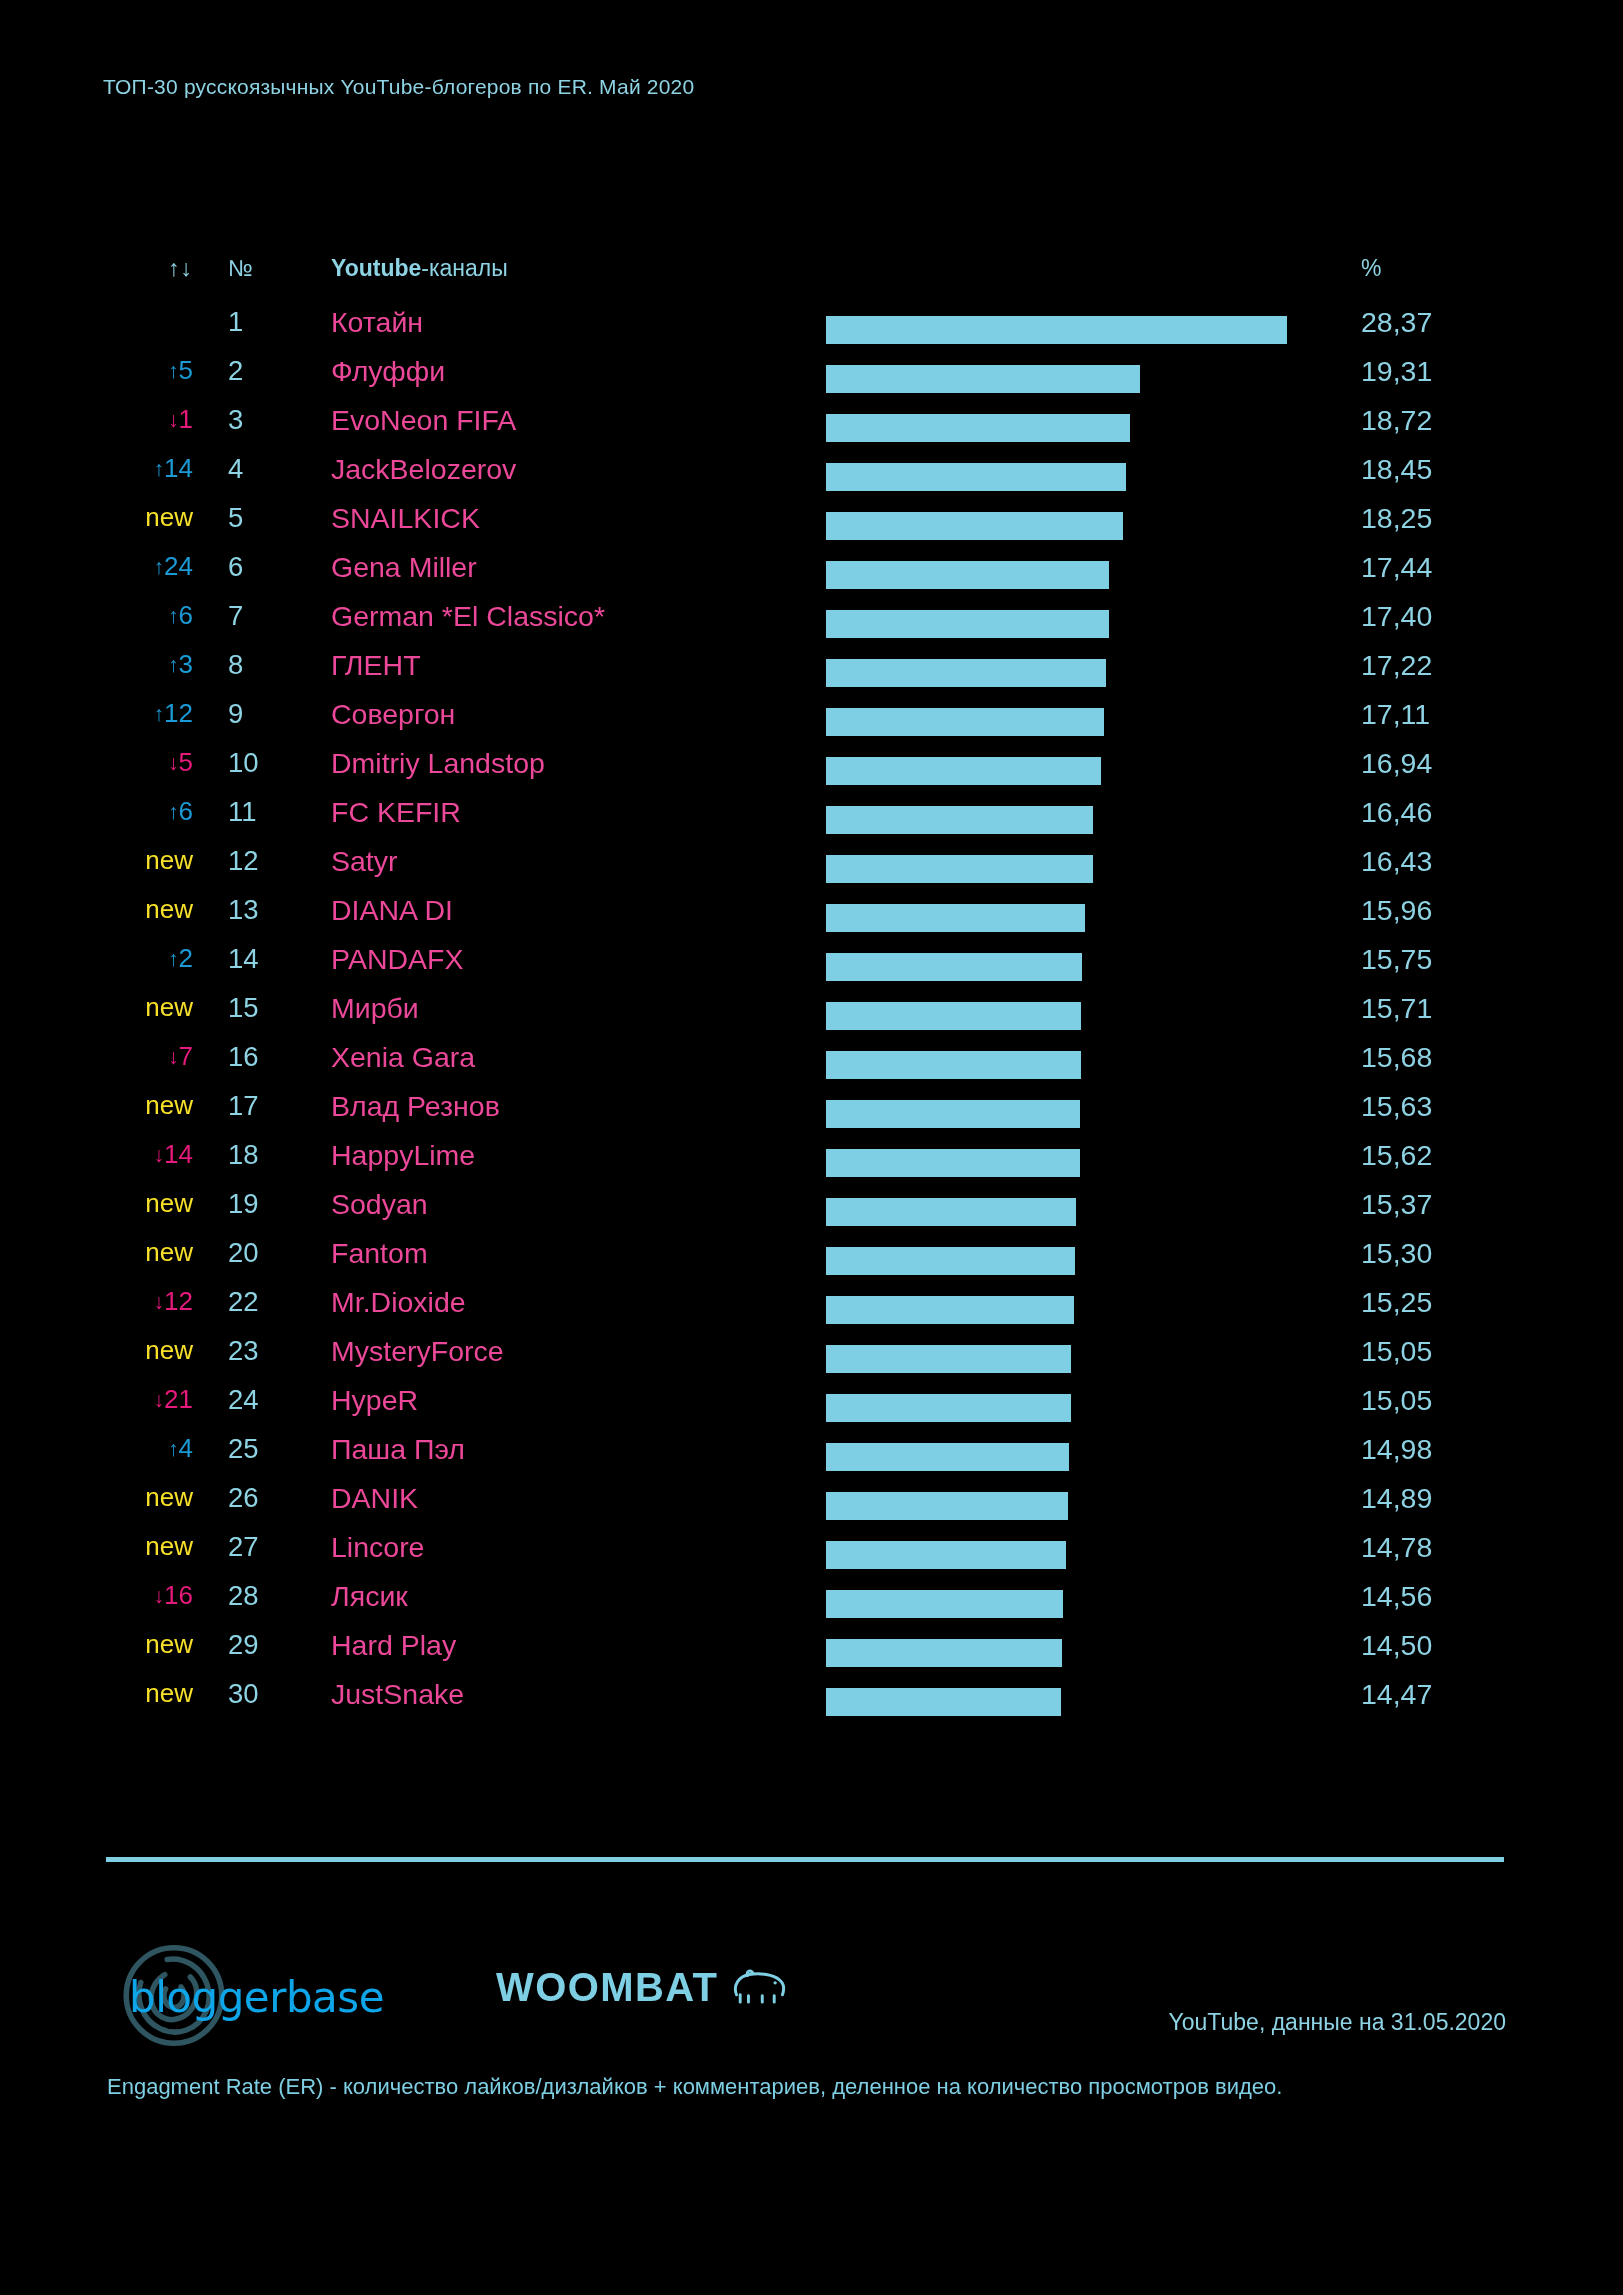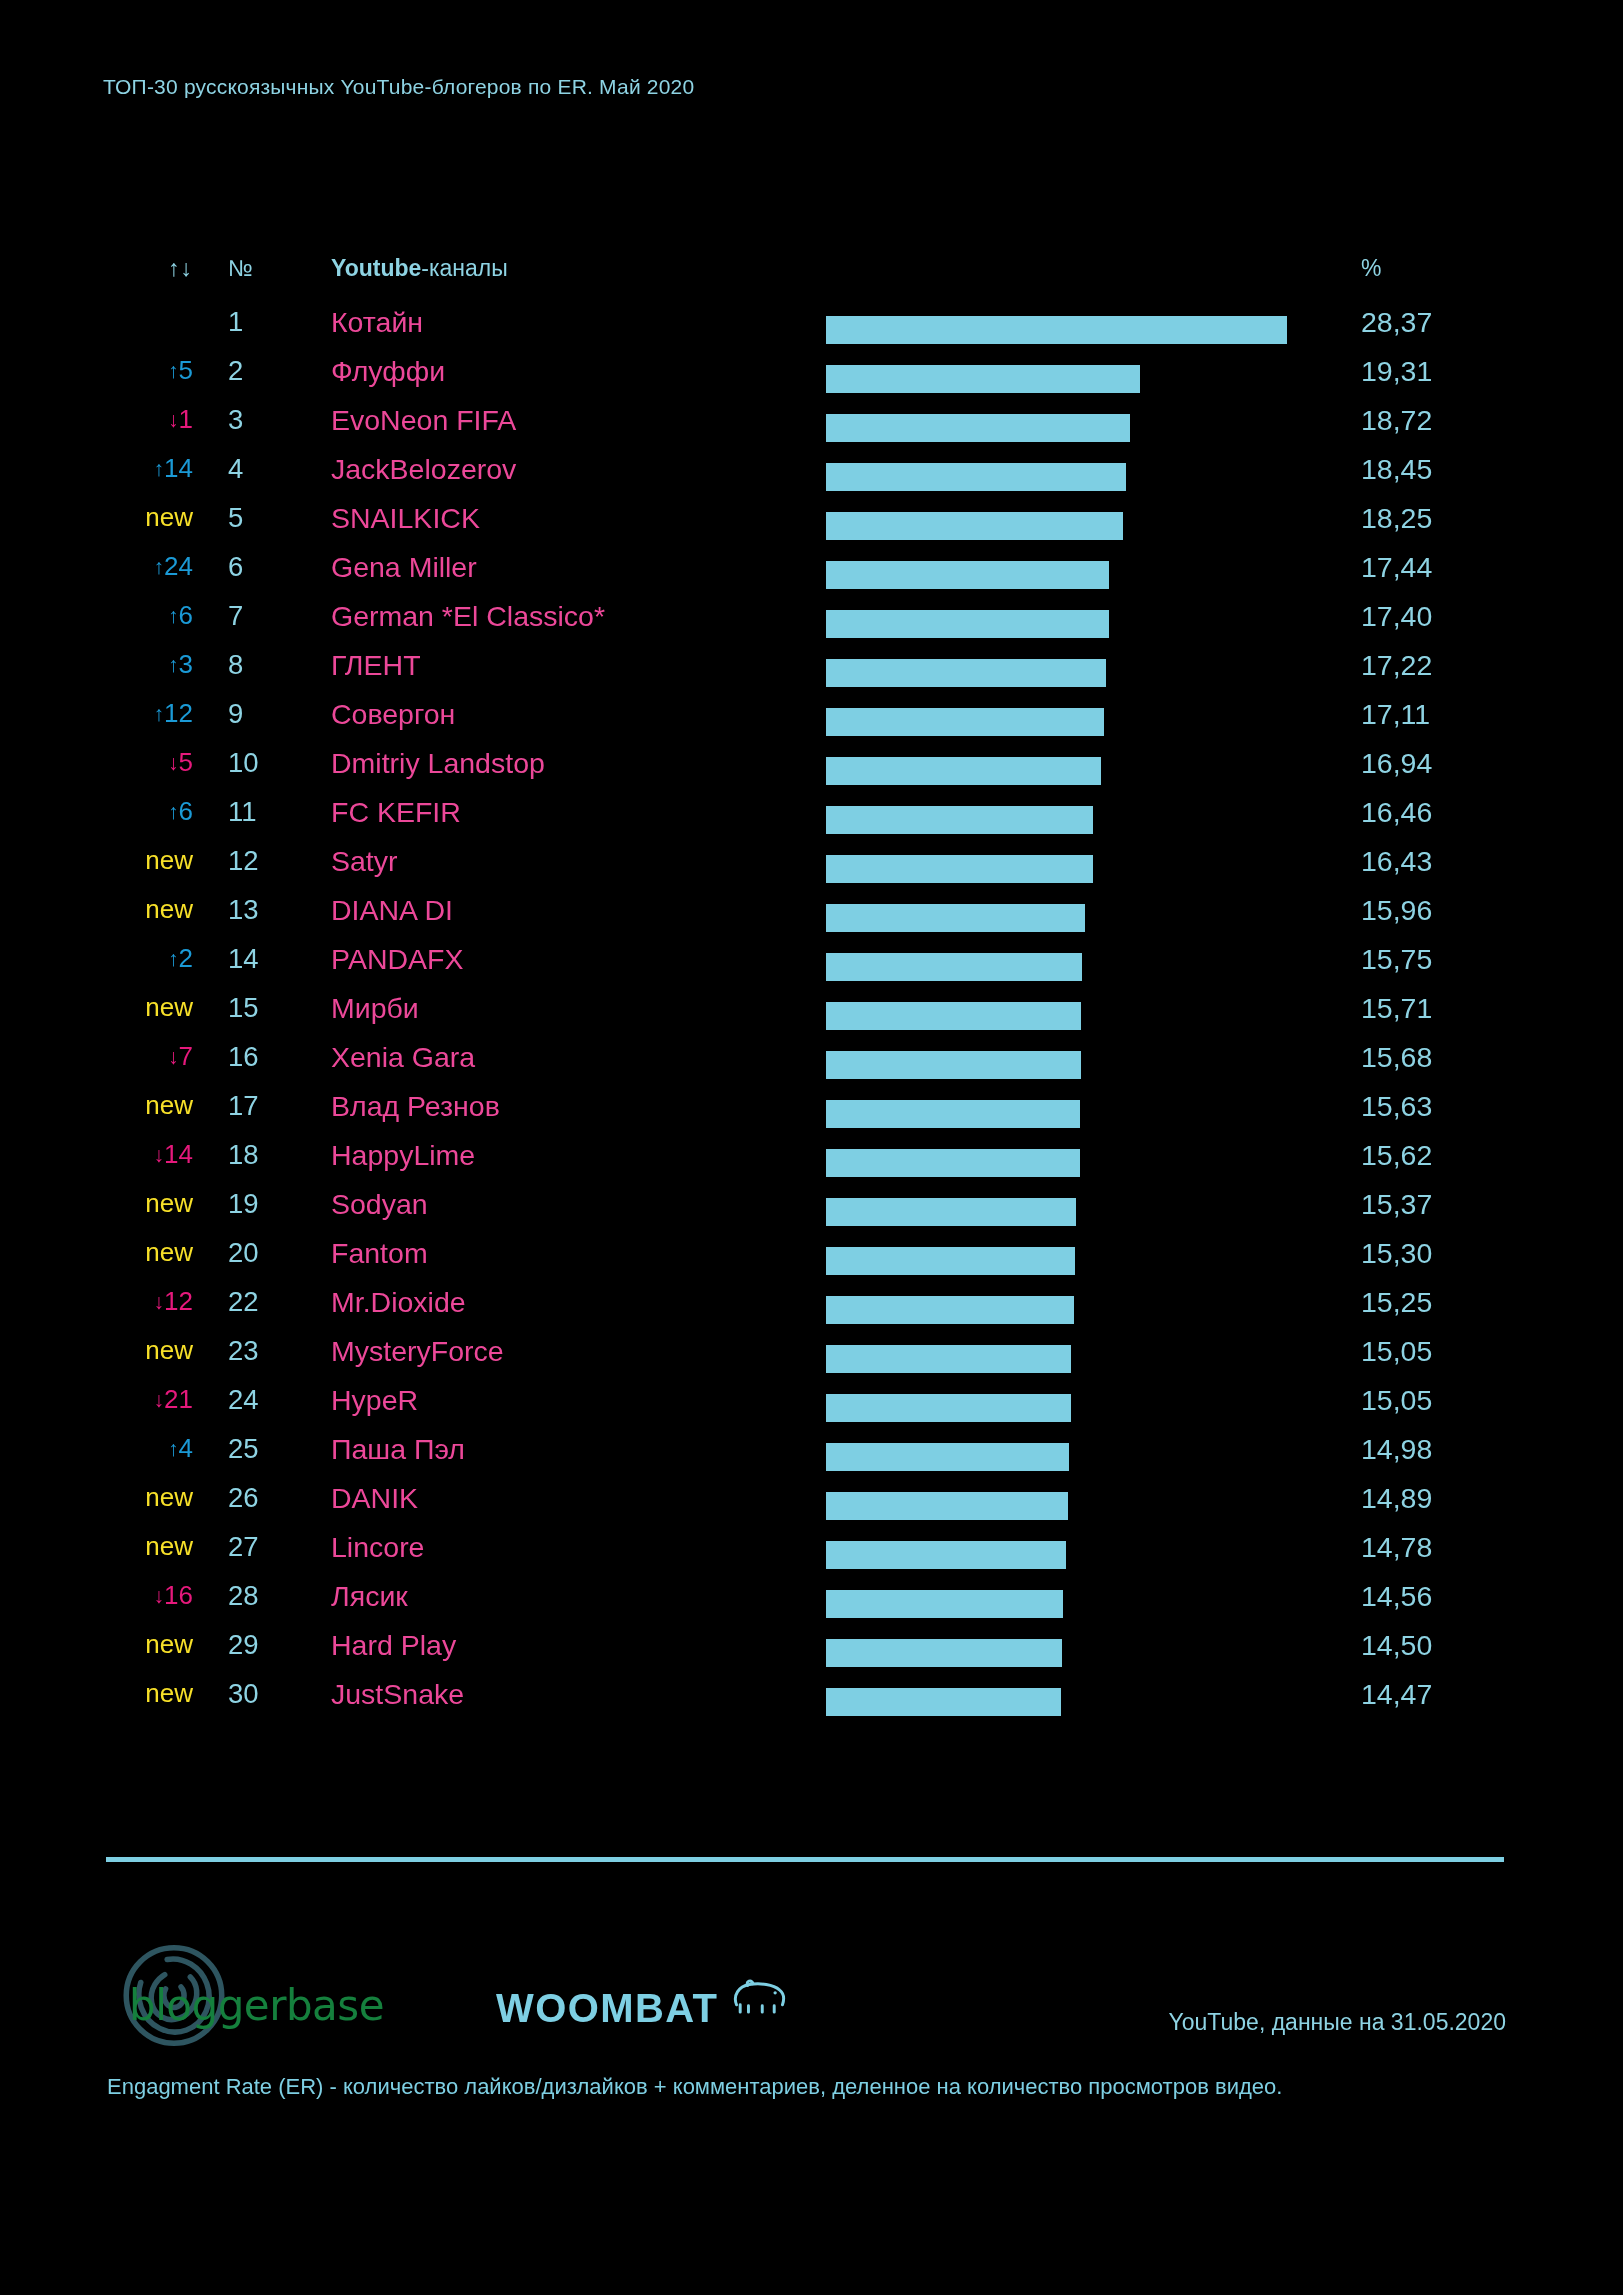--- a/index.html
+++ b/index.html
@@ -158,38 +158,36 @@
   .logo-bloggerbase .mark {
     position: absolute;
     left: 0; top: 0;
   }
   .logo-bloggerbase .word {
     position: absolute;
     left: 13px;
     top: 27.5px;
     font-size: 42px;
     letter-spacing: -0.5px;
-    color: #15803d;
+    color: #0ea5e9;
     font-family: "DejaVu Sans", sans-serif;
-    margin-top: 8px;
   }
   .logo-woombat {
     position: absolute;
     left: 496px;
     top: 1965px;
     display: flex;
     align-items: center;
     gap: 13px;
   }
   .logo-woombat .word {
     font-size: 40px;
     font-weight: bold;
     letter-spacing: 1.4px;
     color: #7ecfe3;
-    margin-top: 21px;
   }
   .source-note {
     position: absolute;
     right: 118px;
     top: 1976px;
     font-size: 23px;
     color: #8ed3e3;
     white-space: nowrap;
     margin-top: 33px;
   }

